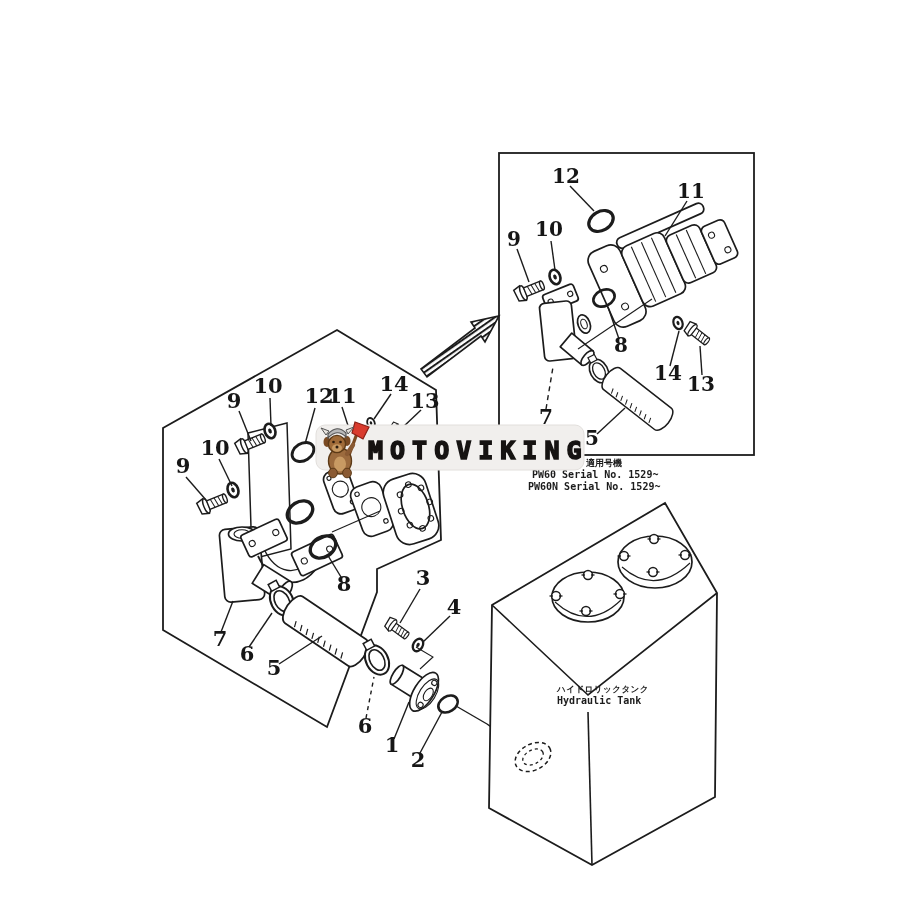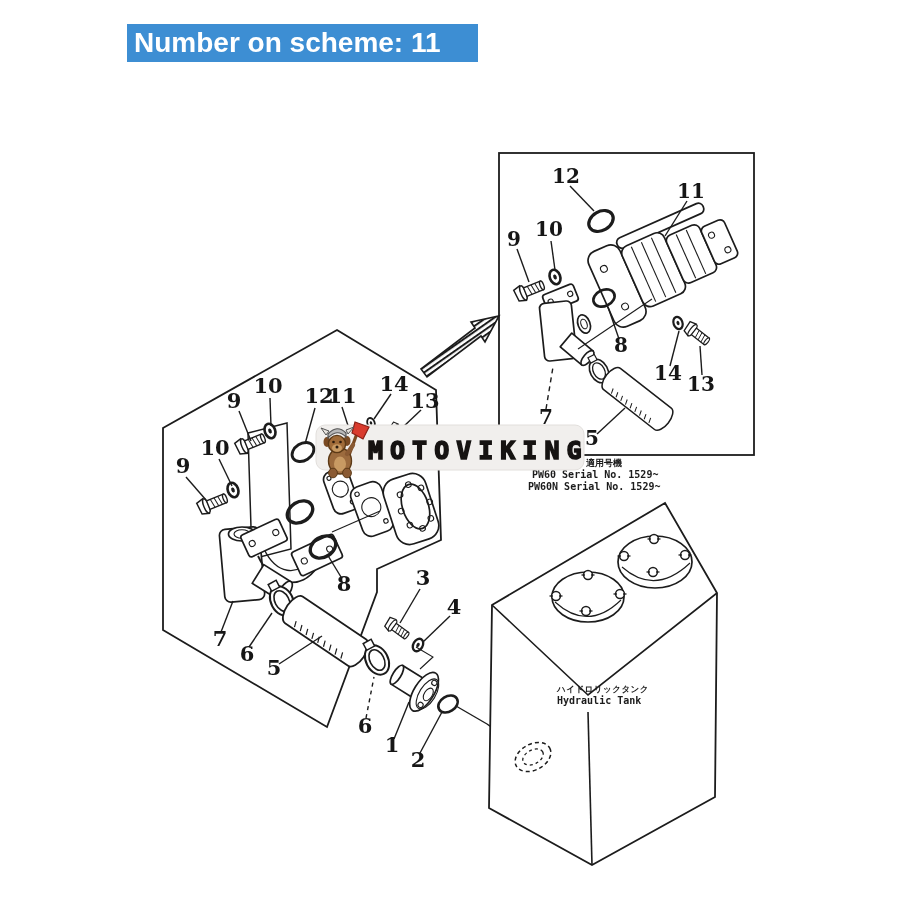--- a/index.html
+++ b/index.html
@@ -14,23 +14,20 @@
   .callout{font-family:"DejaVu Serif", serif;font-weight:bold;fill:#161616;}
   .ln{stroke:#1c1c1c;stroke-width:1.4;fill:none;}
   .art{stroke:#1c1c1c;stroke-width:1.7;fill:#ffffff;stroke-linejoin:round;stroke-linecap:round;}
   .thin{stroke:#1c1c1c;stroke-width:1.1;fill:none;}
 </style>
 </head>
 <body>
 
 <div class="stage">
 
-  <div class="header" style="background:#3d8ed3;">
-    <span style="color:#ffffff;">Number on scheme: 11</span>
-  </div>
 
   <svg width="900" height="900" viewBox="0 0 900 900">
     <defs>
       <pattern id="hatch" patternUnits="userSpaceOnUse" width="4.6" height="4.6" patternTransform="rotate(55)">
         <rect width="4.6" height="4.6" fill="#ffffff"></rect>
         <line x1="1" y1="0" x2="1" y2="4.6" stroke="#1c1c1c" stroke-width="2"></line>
       </pattern>
       <g id="bolt">
         <polygon points="-13,-6 -6,-8 -5,8 -12,6" fill="#ffffff" stroke="#1c1c1c" stroke-width="1.5"></polygon>
         <ellipse cx="-5" cy="0" rx="2.6" ry="7.6" fill="#ffffff" stroke="#1c1c1c" stroke-width="1.4"></ellipse>

